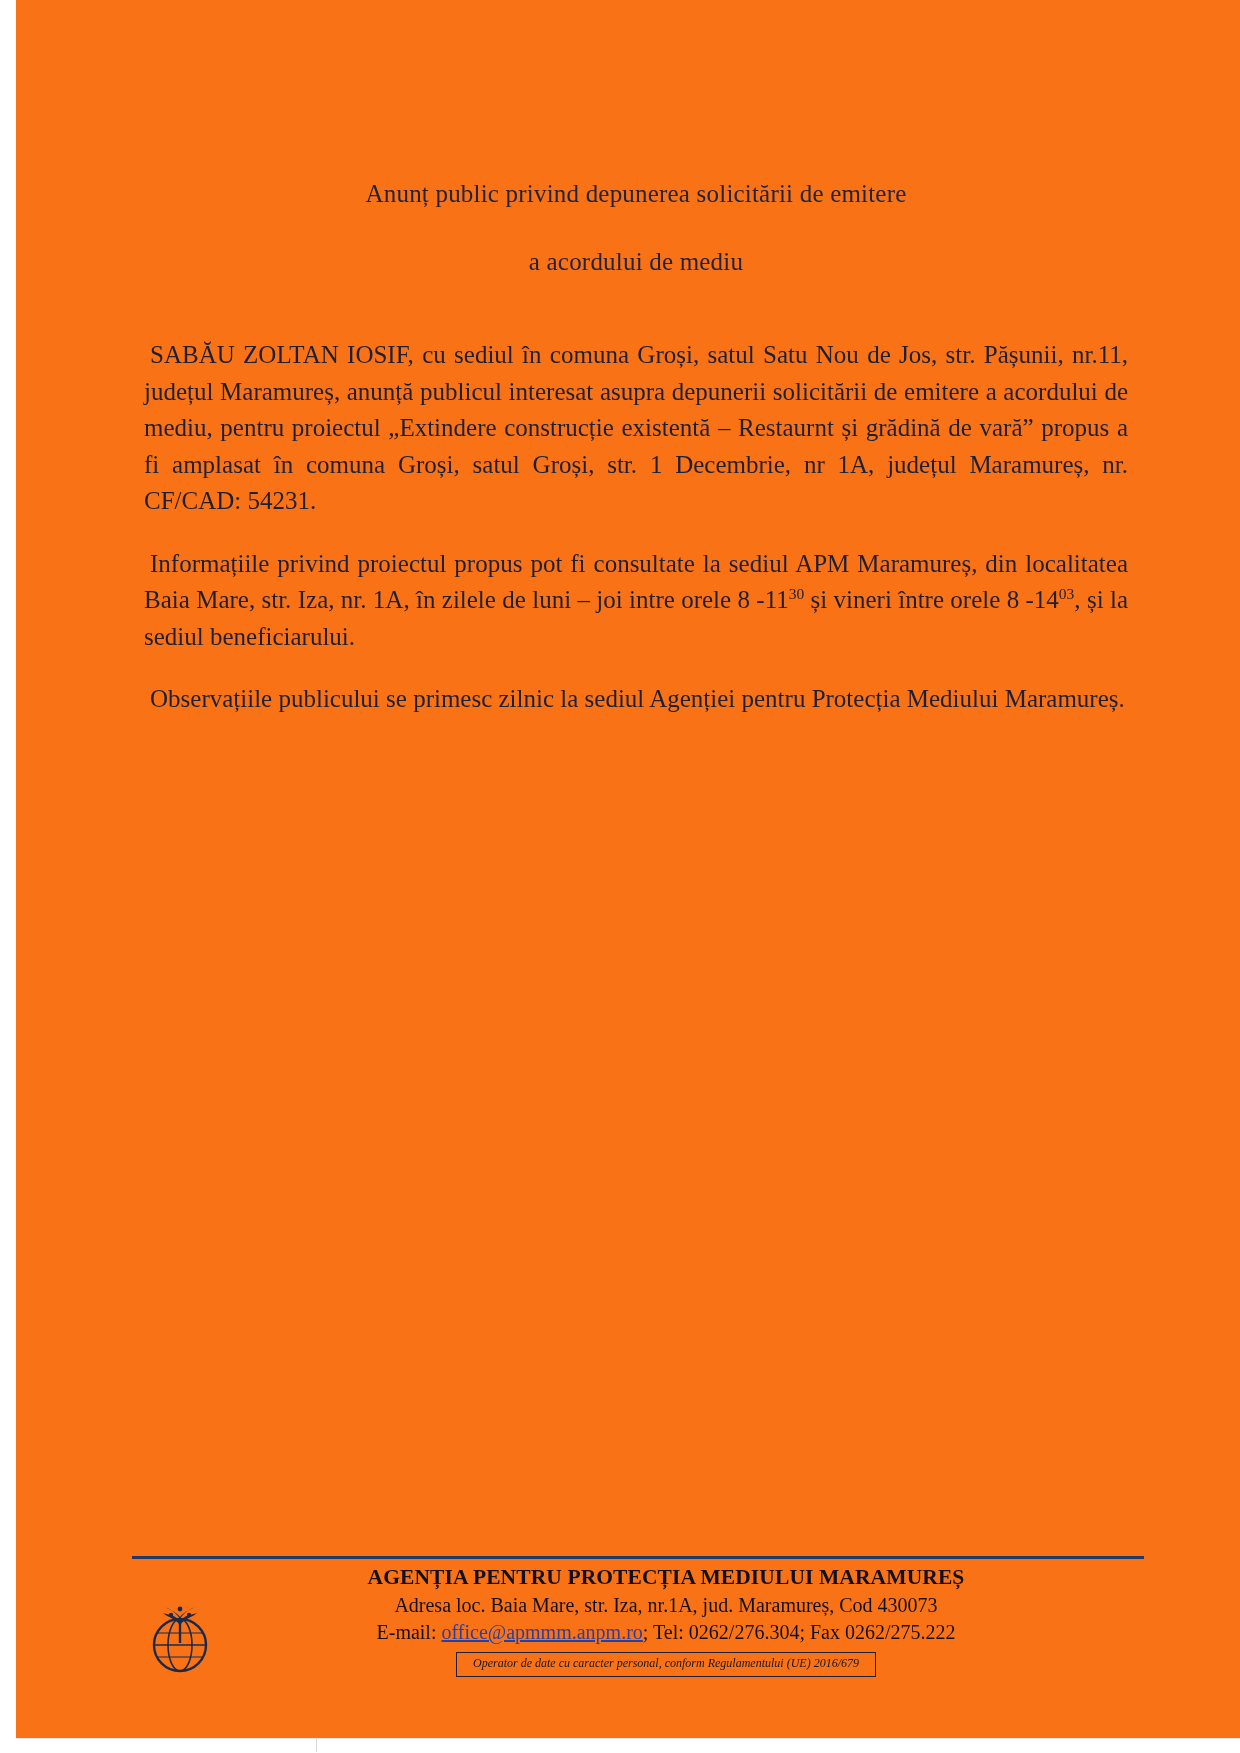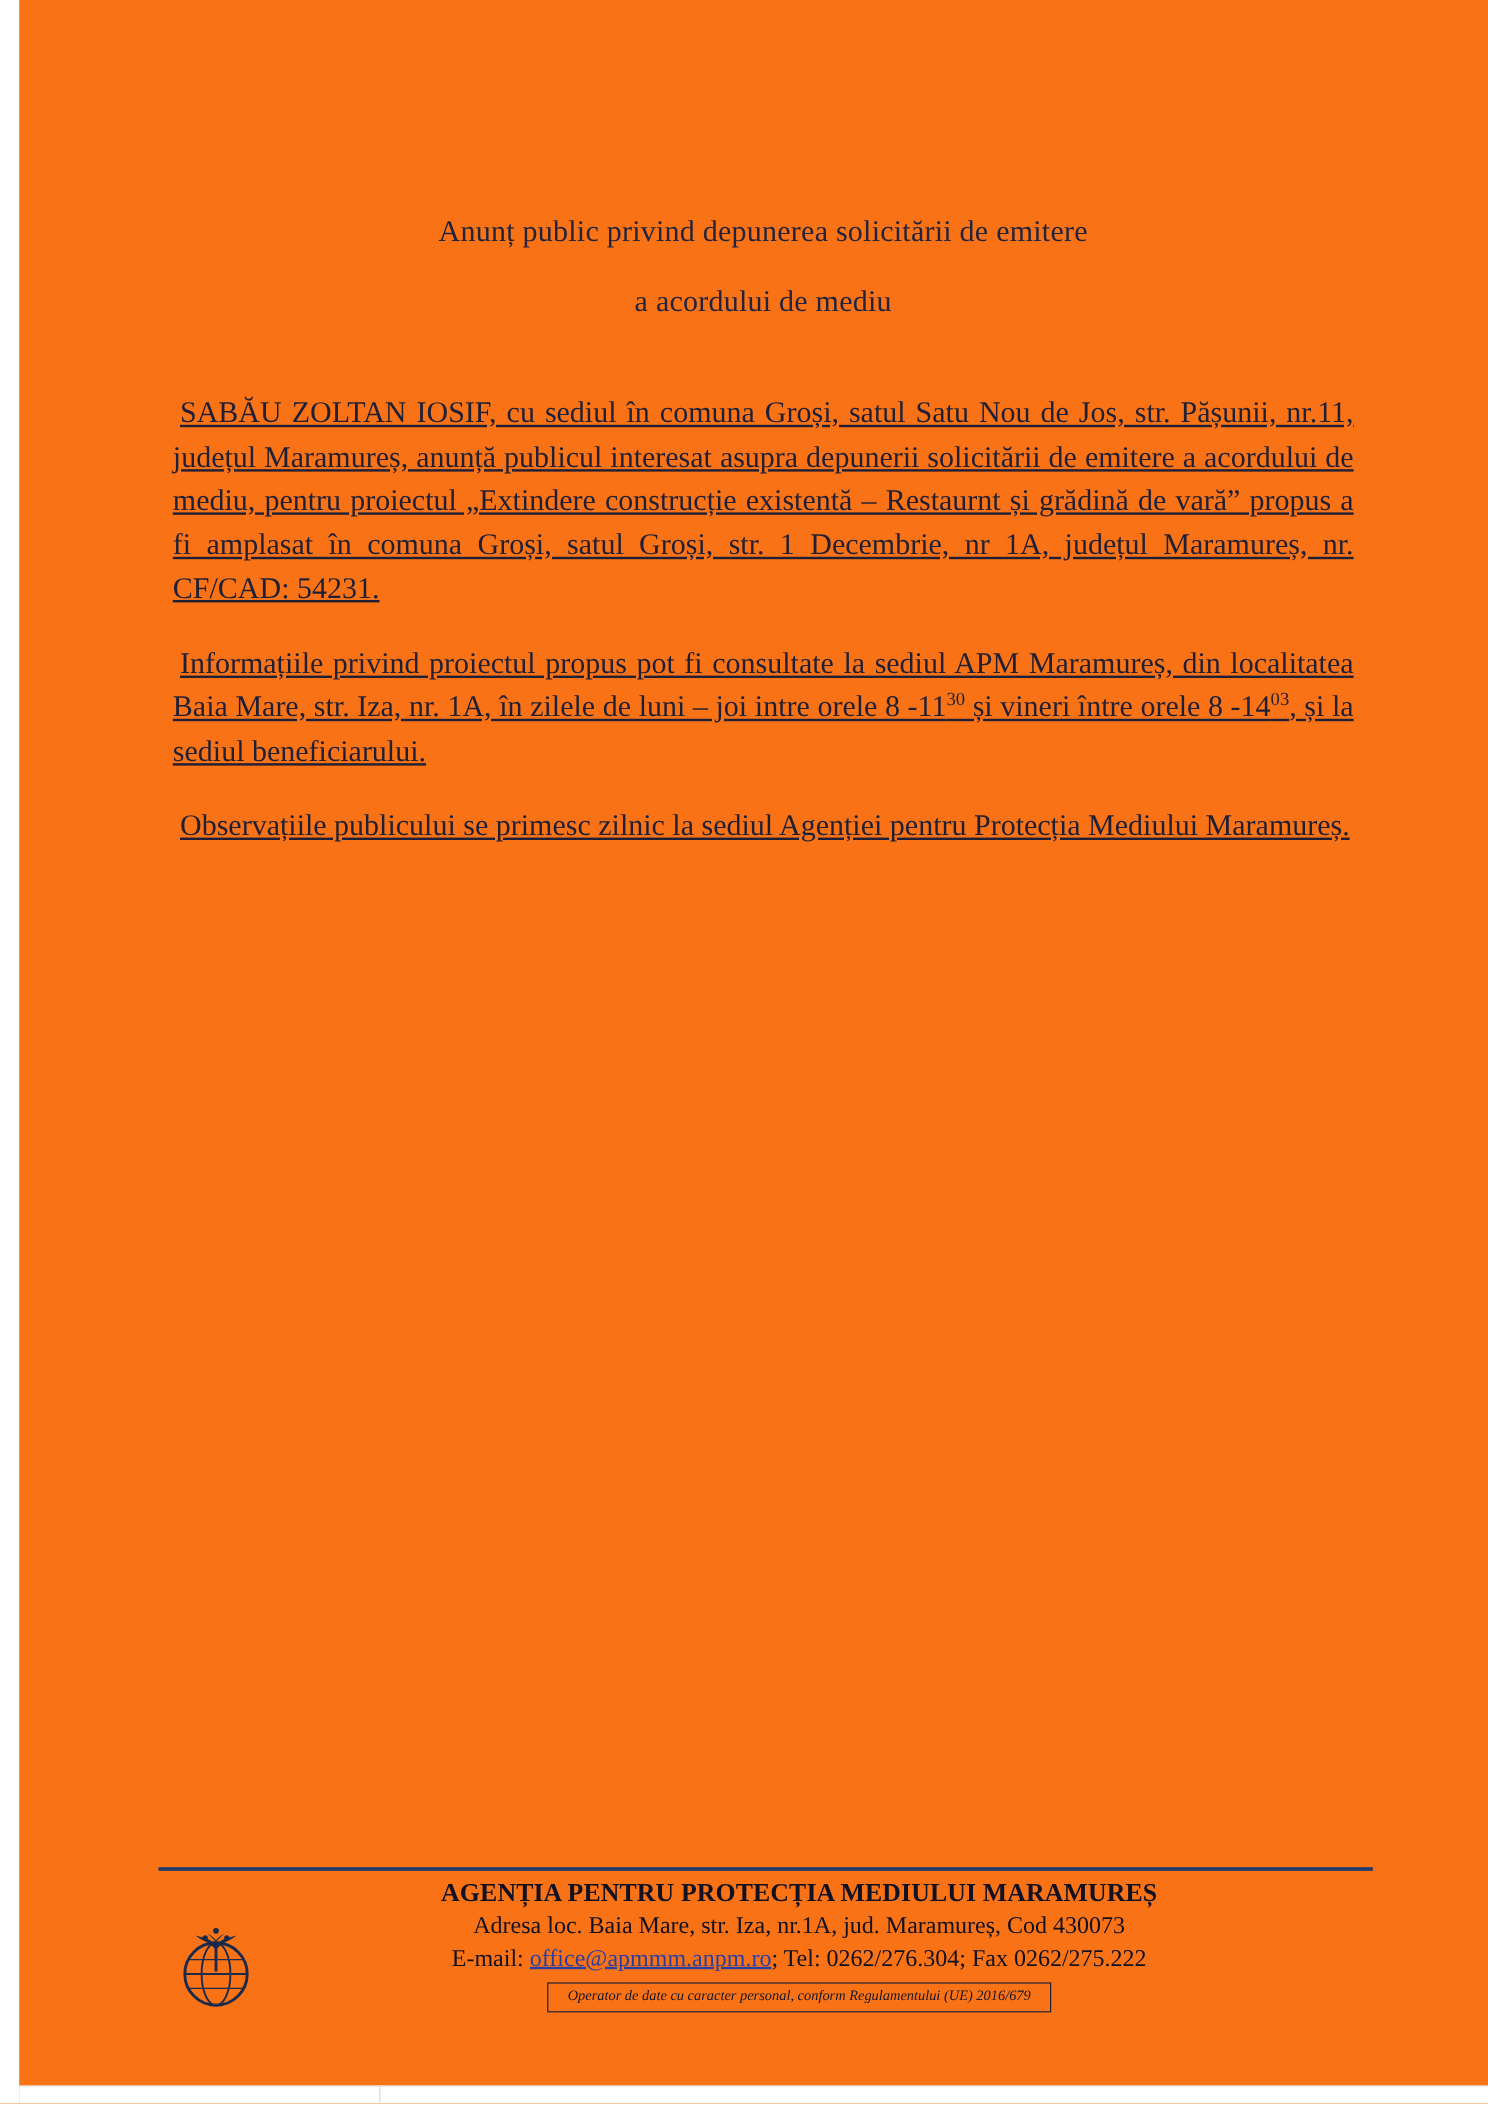--- a/index.html
+++ b/index.html
@@ -31,34 +31,33 @@
   .title-block {
     text-align: center;
     font-size: 25px;
     line-height: 1.1;
     color: #23233c;
   }
   .title-line-1 {
     letter-spacing: 0.2px;
   }
   .title-line-2 {
-    margin-top: 30px;
+    margin-top: 40px;
     letter-spacing: 0.2px;
   }
   .body-block {
     margin-top: 62px;
   }
   p.para {
     font-size: 25px;
     line-height: 1.46;
     text-align: justify;
     margin: 0 0 22px 0;
     text-indent: 6px;
     color: #1f1f35;
-    text-decoration: underline;
   }
   p.para.second {
     margin-top: 26px;
   }
   p.para.third {
     margin-top: 26px;
   }
   sup {
     font-size: 0.62em;
     vertical-align: super;

